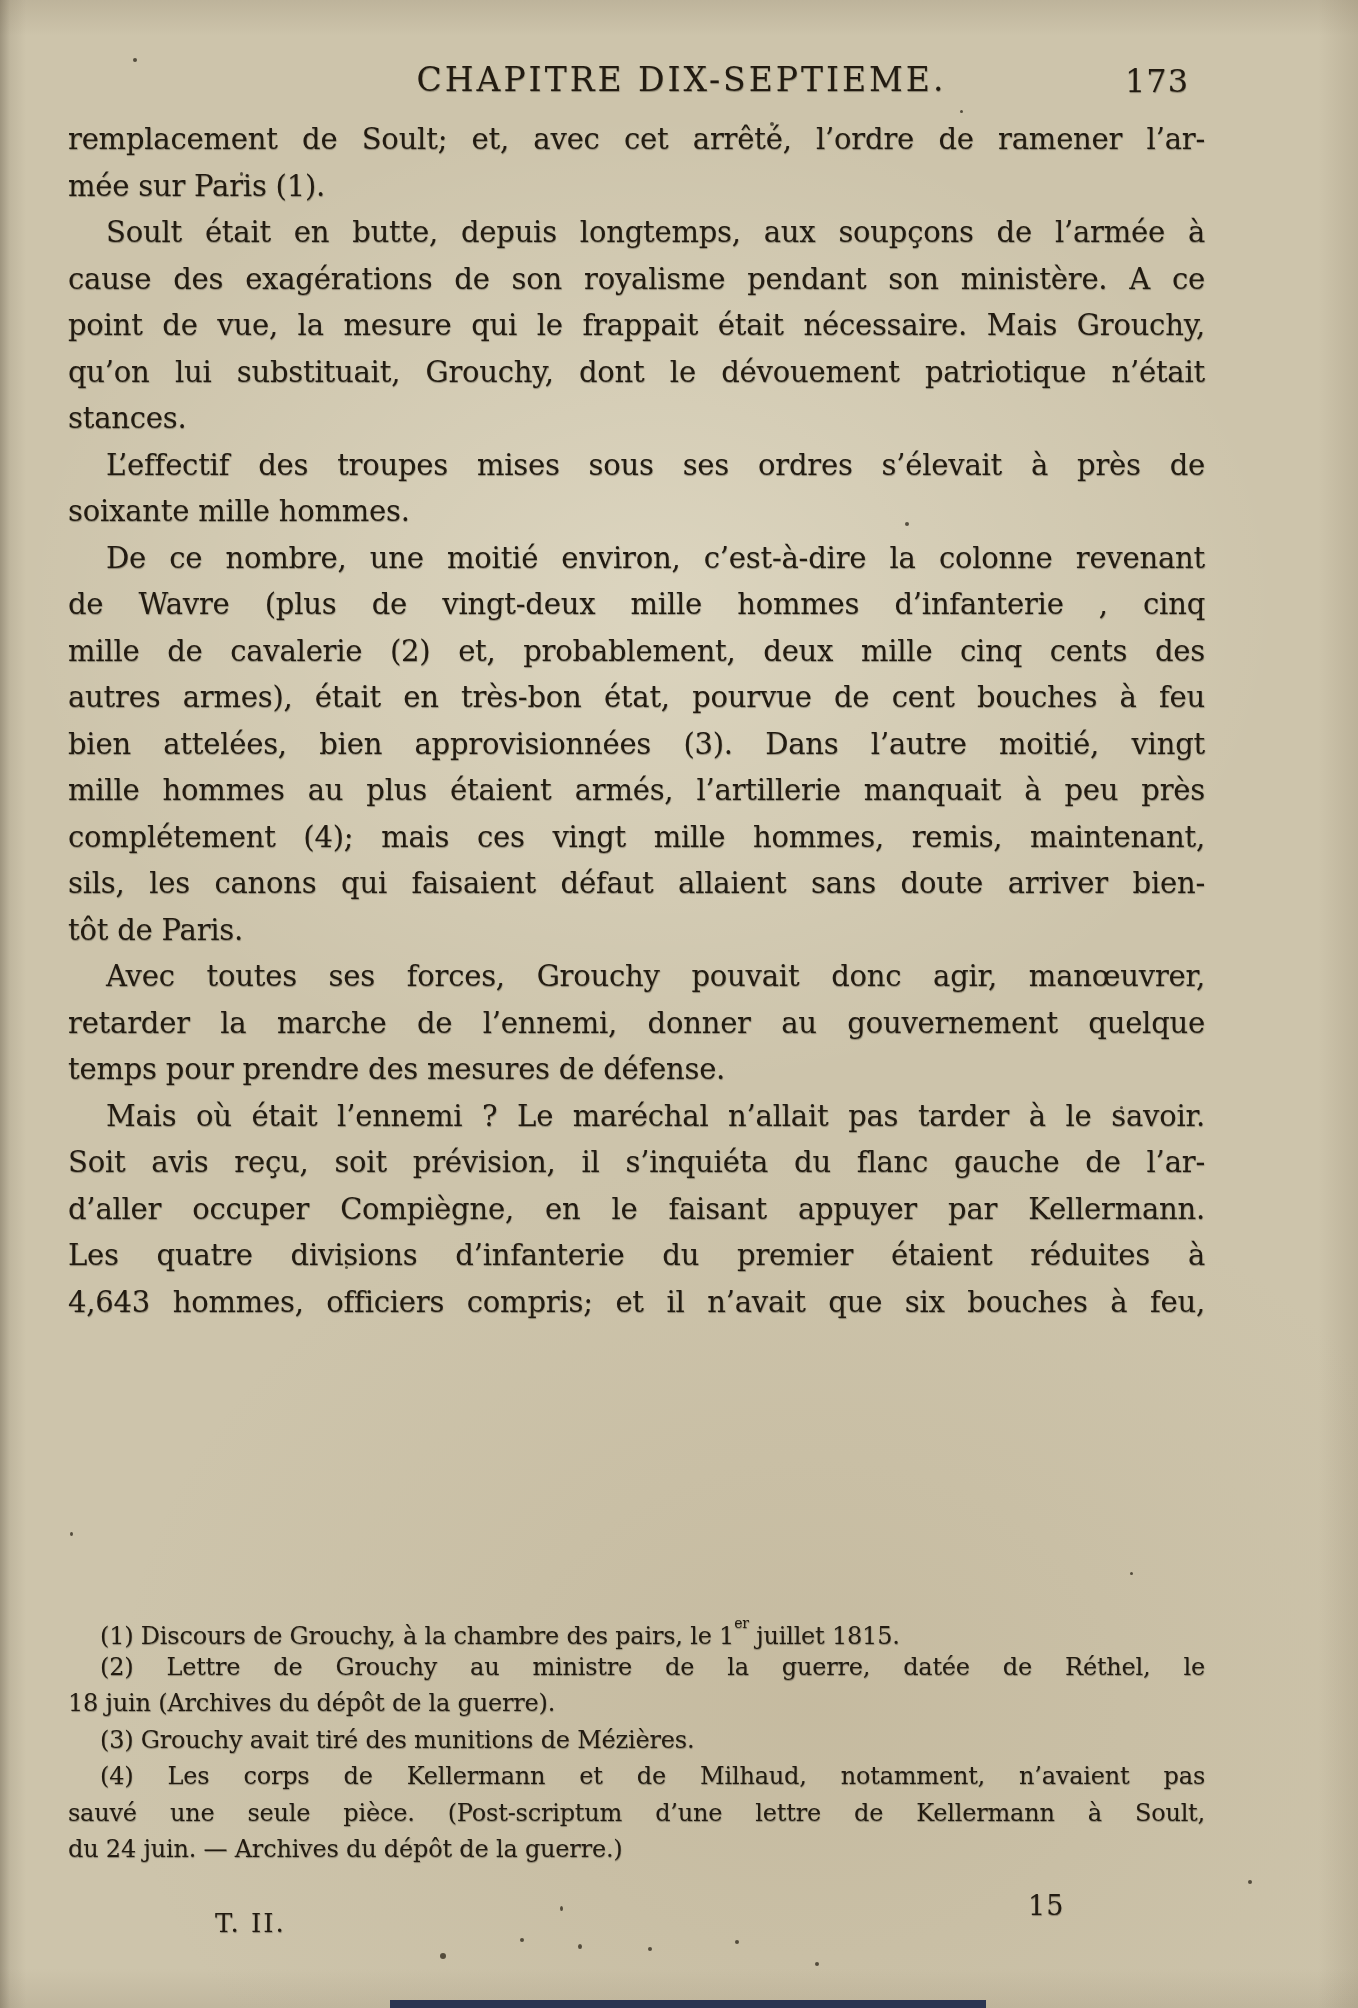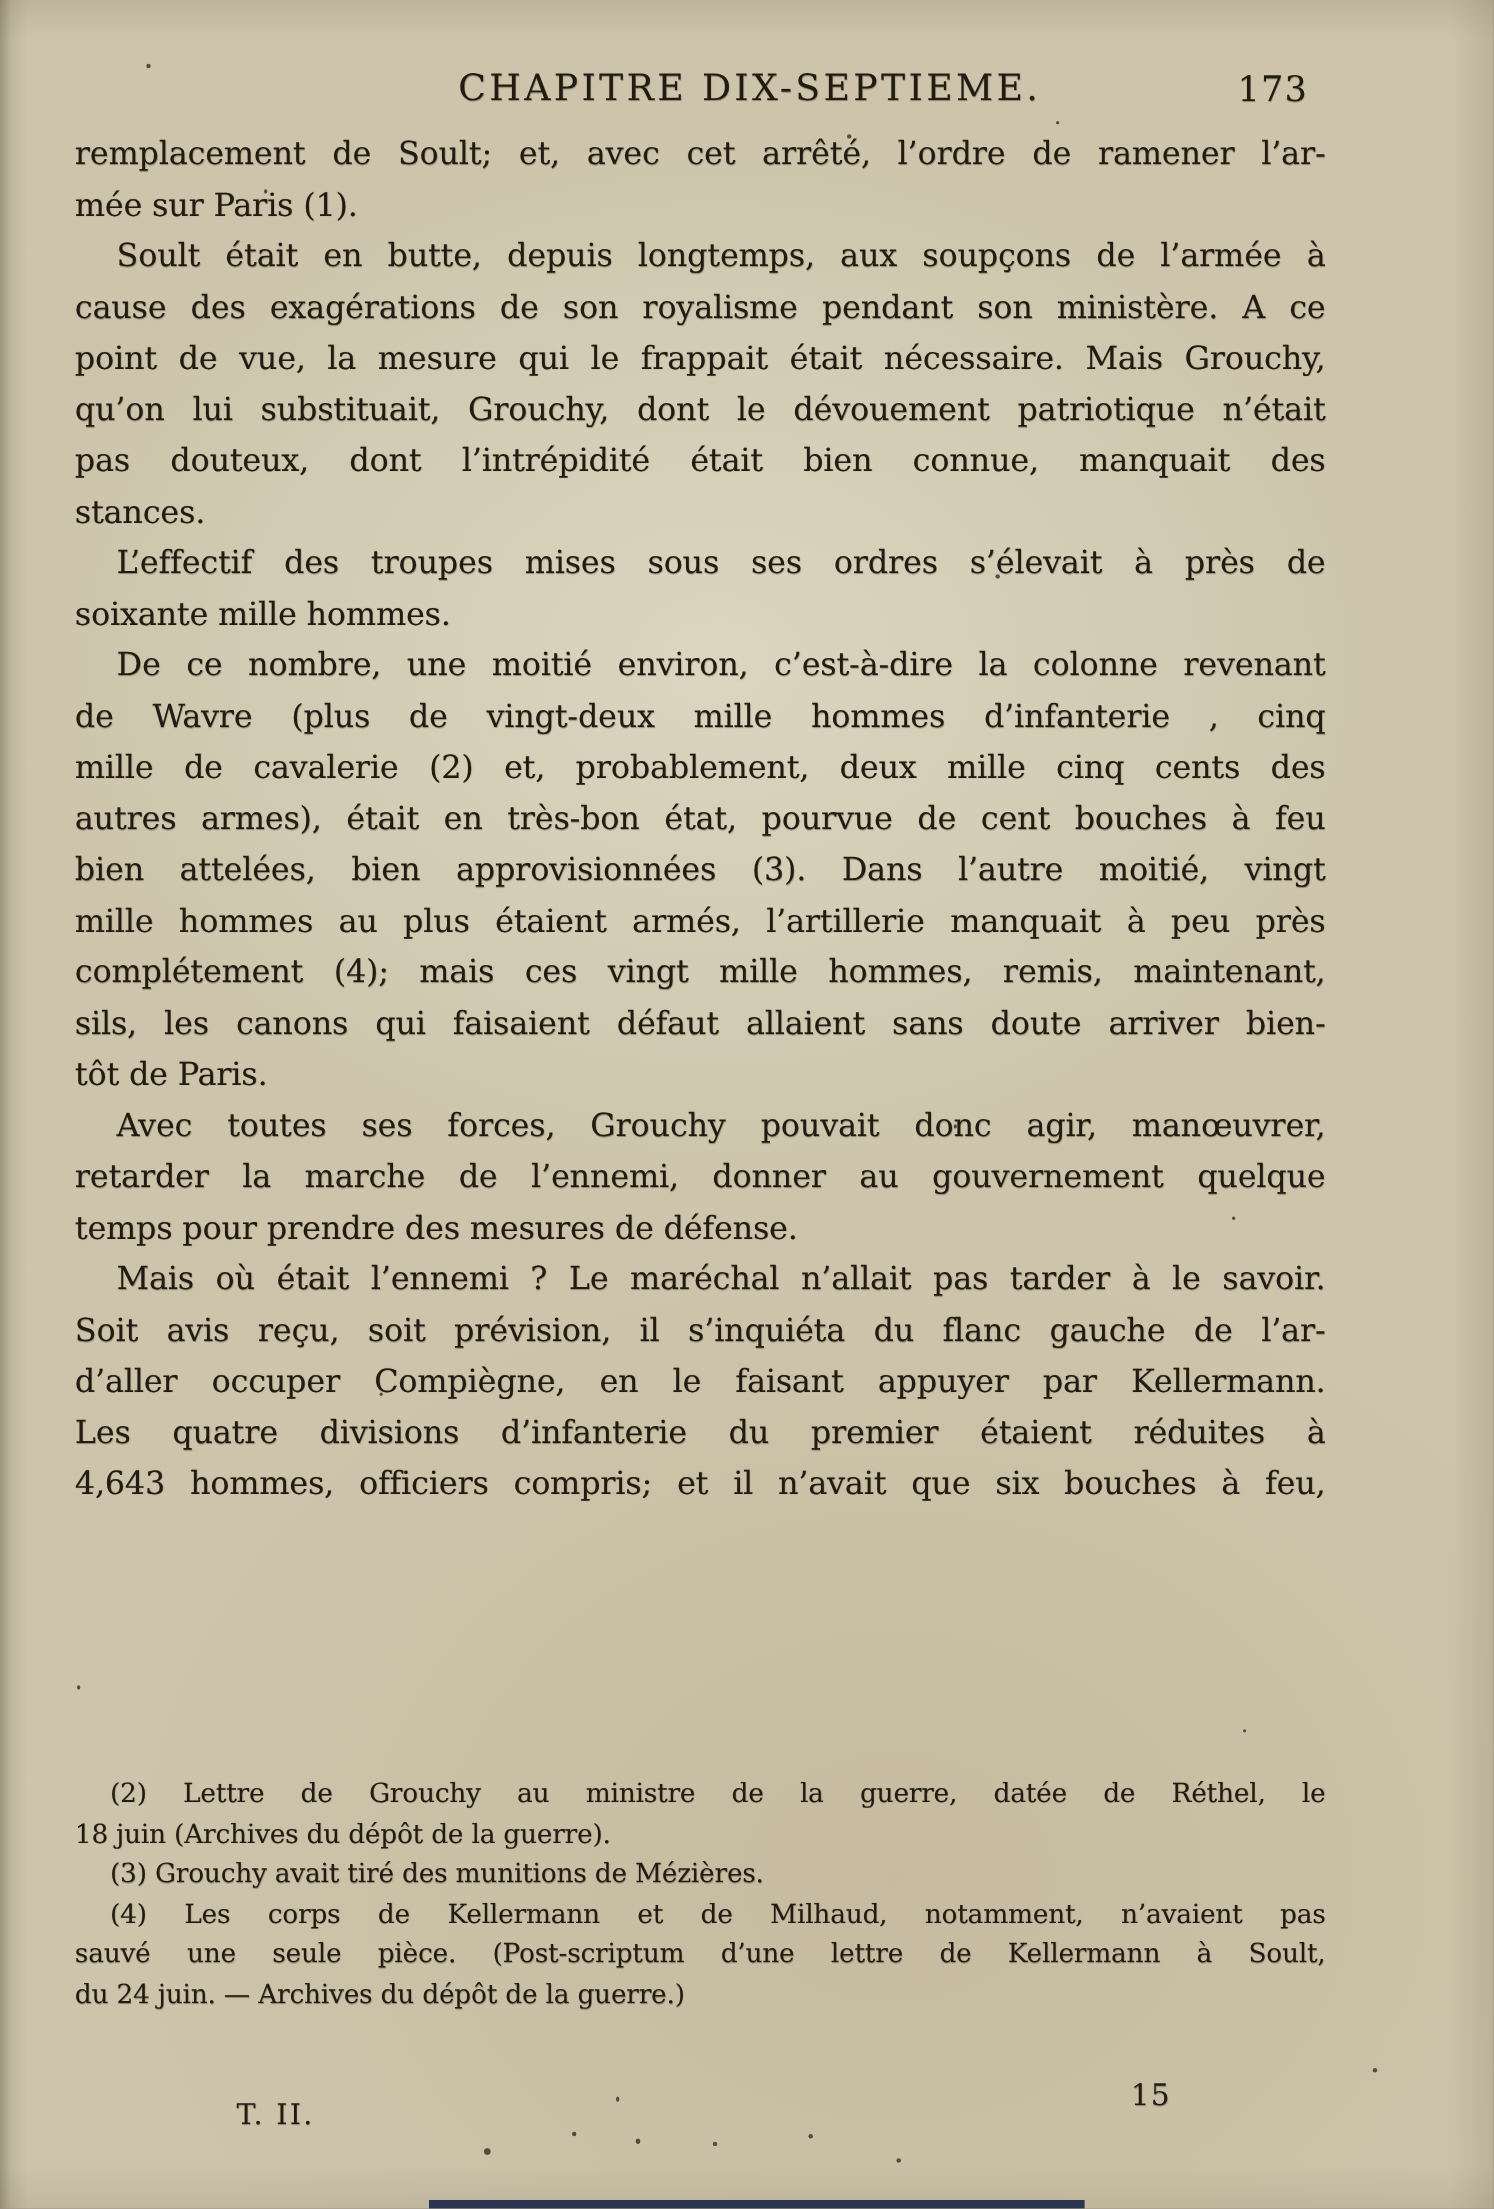--- a/index.html
+++ b/index.html
@@ -63,21 +63,20 @@
     <div class="pagenum textink">173</div>
   </div>
 
   <div class="bodyblock textink">
     <div class="line j">remplacement de Soult; et, avec cet arrêté, l’ordre de ramener l’ar-</div>
     <div class="line">mée sur Paris (1).</div>
     <div class="line j ind">Soult était en butte, depuis longtemps, aux soupçons de l’armée à</div>
     <div class="line j">cause des exagérations de son royalisme pendant son ministère. A ce</div>
     <div class="line j">point de vue, la mesure qui le frappait était nécessaire. Mais Grouchy,</div>
     <div class="line j">qu’on lui substituait, Grouchy, dont le dévouement patriotique n’était</div>
-    <div class="line j">pas douteux, dont l’intrépidité était bien connue, manquait des</div>
     <div class="line">stances.</div>
     <div class="line j ind">L’effectif des troupes mises sous ses ordres s’élevait à près de</div>
     <div class="line">soixante mille hommes.</div>
     <div class="line j ind">De ce nombre, une moitié environ, c’est-à-dire la colonne revenant</div>
     <div class="line j">de Wavre (plus de vingt-deux mille hommes d’infanterie , cinq</div>
     <div class="line j">mille de cavalerie (2) et, probablement, deux mille cinq cents des</div>
     <div class="line j">autres armes), était en très-bon état, pourvue de cent bouches à feu</div>
     <div class="line j">bien attelées, bien approvisionnées (3). Dans l’autre moitié, vingt</div>
     <div class="line j">mille hommes au plus étaient armés, l’artillerie manquait à peu près</div>
     <div class="line j">complétement (4); mais ces vingt mille hommes, remis, maintenant,</div>
@@ -87,20 +86,21 @@
     <div class="line j">retarder la marche de l’ennemi, donner au gouvernement quelque</div>
     <div class="line">temps pour prendre des mesures de défense.</div>
     <div class="line j ind">Mais où était l’ennemi ? Le maréchal n’allait pas tarder à le savoir.</div>
     <div class="line j">Soit avis reçu, soit prévision, il s’inquiéta du flanc gauche de l’ar-</div>
     <div class="line j">d’aller occuper Compiègne, en le faisant appuyer par Kellermann.</div>
     <div class="line j">Les quatre divisions d’infanterie du premier étaient réduites à</div>
     <div class="line j">4,643 hommes, officiers compris; et il n’avait que six bouches à feu,</div>
   </div>
 
   <div class="footblock textink">
+    <div class="fline find"><span>(1) Discours de Grouchy, à la chambre des pairs, le 1</span><sup>er</sup><span> juillet 1815.</span></div>
     <div class="fline find j">(2) Lettre de Grouchy au ministre de la guerre, datée de Réthel, le</div>
     <div class="fline">18 juin (Archives du dépôt de la guerre).</div>
     <div class="fline find">(3) Grouchy avait tiré des munitions de Mézières.</div>
     <div class="fline find j">(4) Les corps de Kellermann et de Milhaud, notamment, n’avaient pas</div>
     <div class="fline j">sauvé une seule pièce. (Post-scriptum d’une lettre de Kellermann à Soult,</div>
     <div class="fline">du 24 juin. — Archives du dépôt de la guerre.)</div>
   </div>
 
   <div class="footer-vol textink">T. II.</div>
   <div class="footer-sig textink">15</div>

